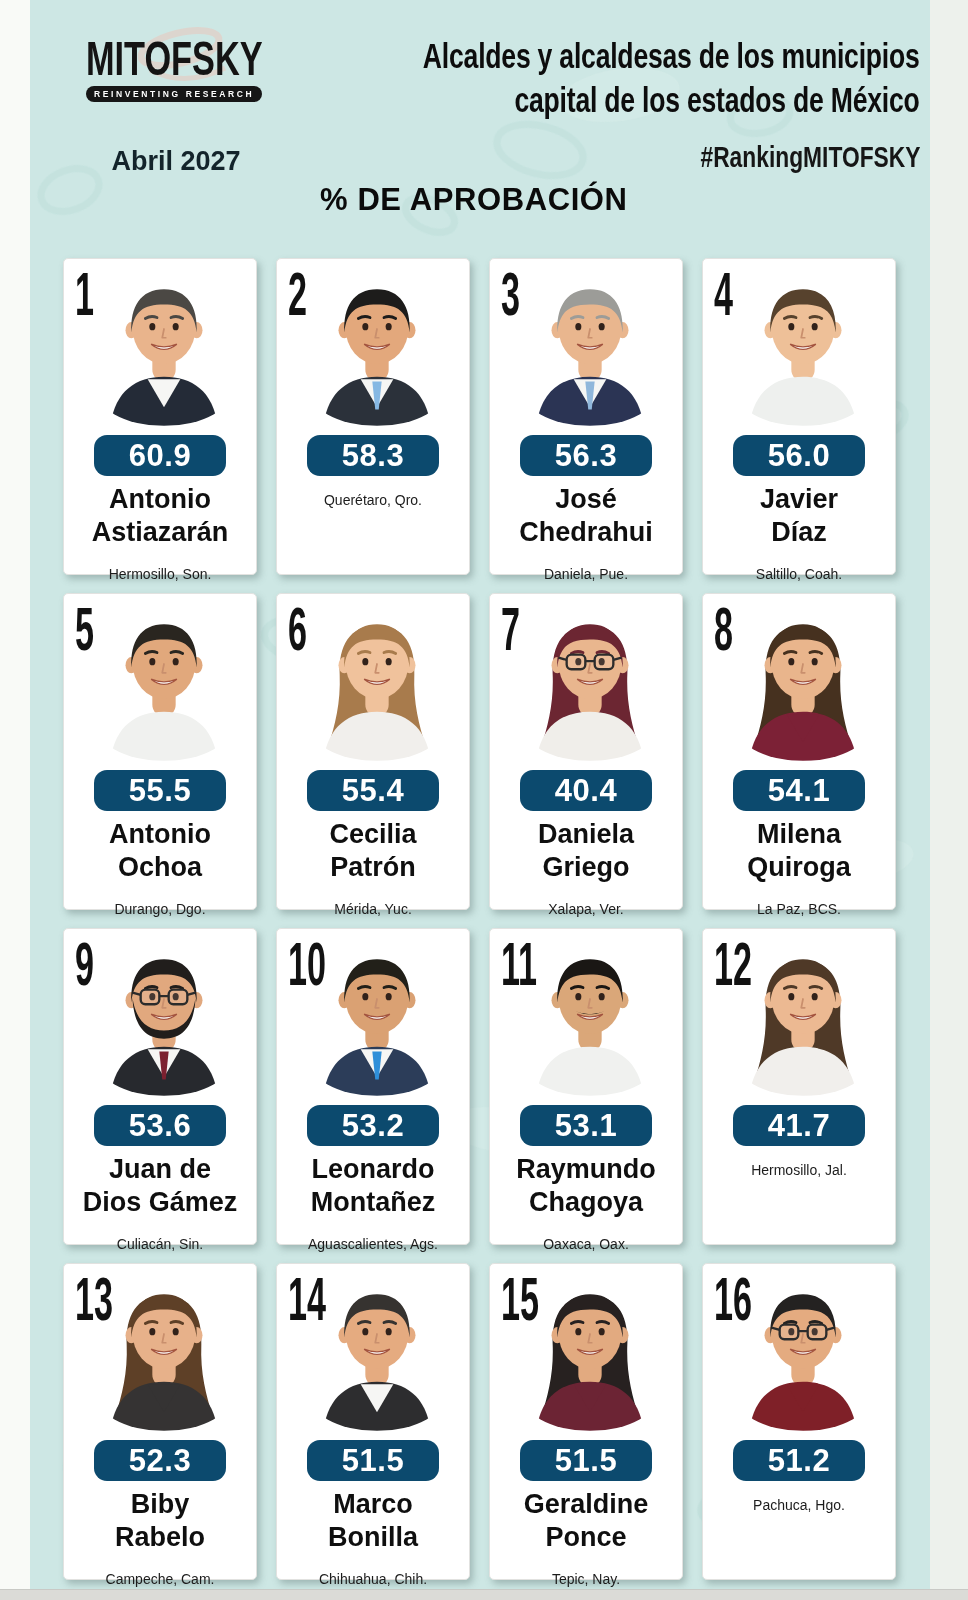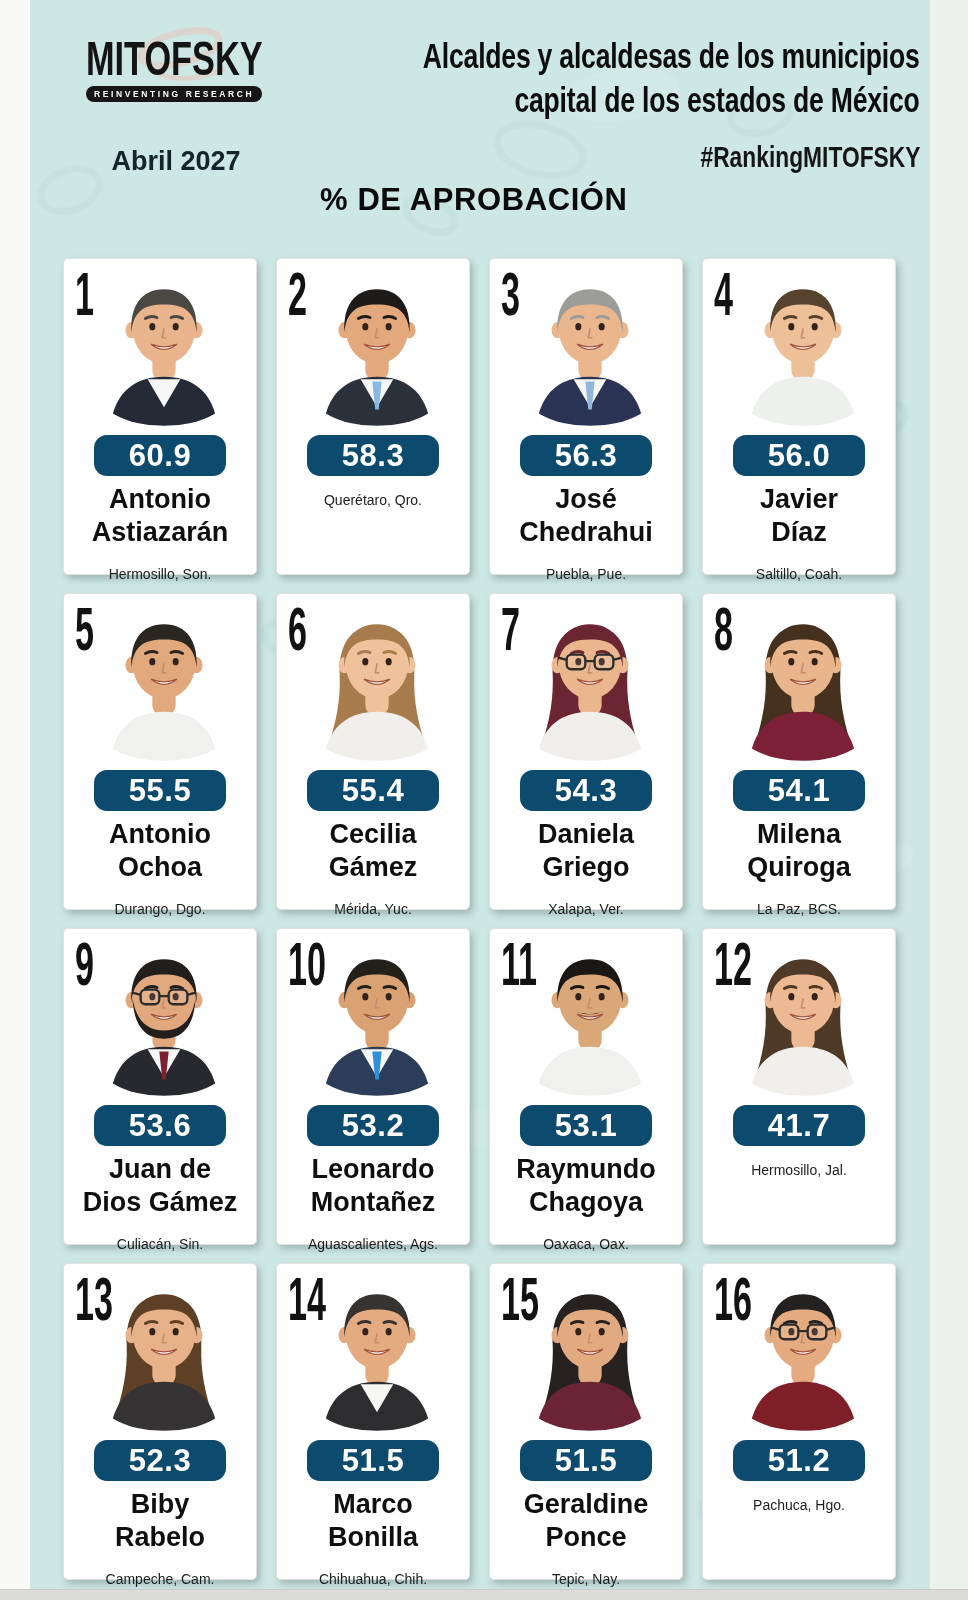--- a/index.html
+++ b/index.html
@@ -199,21 +199,21 @@
     <g class="g-glasses">
       <rect x="40" y="39" width="16" height="12.5" rx="4"></rect>
       <rect x="64" y="39" width="16" height="12.5" rx="4"></rect>
       <path d="M56 44.5 L64 44.5 M40 43.5 L33 41.5 M80 43.5 L87 41.5"></path>
     </g>
   </svg>
 </div>
       <div class="badge">56.3</div>
       <div class="name">José
 Chedrahui</div>
-      <div class="loc">Puebla, Pue.</div>
+      <div class="loc">Daniela, Pue.</div>
     </div>
 
     <div class="card">
       <div class="rank">4</div>
       <div class="photo short" style="--hair: #57422d; --skin: #eec098; --top: #eef0ee;">
   <svg viewBox="0 0 120 130" xmlns="http://www.w3.org/2000/svg">
     <path class="hair-back" d="M60 14 C36 14 27 32 28 56 C29 80 24 100 18 118 L102 118 C96 100 91 80 92 56 C93 32 84 14 60 14 Z"></path>
     <path class="skin" d="M50 66 h20 v16 a10 10 0 0 1 -20 0 Z"></path>
     <path class="torso" d="M60 88 C36 88 18 100 14 130 L106 130 C102 100 84 88 60 88 Z"></path>
     <path class="shirt" d="M46 90 L60 114 L74 90 Z"></path>
@@ -300,21 +300,21 @@
     <path class="g-mustache" d="M47.5 57.5 Q60 63 72.5 57.5 Q60 62.5 47.5 57.5 Z"></path>
     <g class="g-glasses">
       <rect x="40" y="39" width="16" height="12.5" rx="4"></rect>
       <rect x="64" y="39" width="16" height="12.5" rx="4"></rect>
       <path d="M56 44.5 L64 44.5 M40 43.5 L33 41.5 M80 43.5 L87 41.5"></path>
     </g>
   </svg>
 </div>
       <div class="badge">55.4</div>
       <div class="name">Cecilia
-Gámez</div>
+Patrón</div>
       <div class="loc">Mérida, Yuc.</div>
     </div>
 
     <div class="card">
       <div class="rank">7</div>
       <div class="photo long glasses" style="--hair: #6c2632; --skin: #e9b68e; --top: #f0eeea;">
   <svg viewBox="0 0 120 130" xmlns="http://www.w3.org/2000/svg">
     <path class="hair-back" d="M60 14 C36 14 27 32 28 56 C29 80 24 100 18 118 L102 118 C96 100 91 80 92 56 C93 32 84 14 60 14 Z"></path>
     <path class="skin" d="M50 66 h20 v16 a10 10 0 0 1 -20 0 Z"></path>
     <path class="torso" d="M60 88 C36 88 18 100 14 130 L106 130 C102 100 84 88 60 88 Z"></path>
@@ -332,21 +332,21 @@
     <path class="nose" d="M60 47 L58.5 54.5 L61.5 54.5"></path>
     <path class="smile" d="M49 60 Q60 69 71 60 Q60 64.5 49 60 Z"></path>
     <path class="g-mustache" d="M47.5 57.5 Q60 63 72.5 57.5 Q60 62.5 47.5 57.5 Z"></path>
     <g class="g-glasses">
       <rect x="40" y="39" width="16" height="12.5" rx="4"></rect>
       <rect x="64" y="39" width="16" height="12.5" rx="4"></rect>
       <path d="M56 44.5 L64 44.5 M40 43.5 L33 41.5 M80 43.5 L87 41.5"></path>
     </g>
   </svg>
 </div>
-      <div class="badge">54.3</div>
+      <div class="badge">40.4</div>
       <div class="name">Daniela
 Griego</div>
       <div class="loc">Xalapa, Ver.</div>
     </div>
 
     <div class="card">
       <div class="rank">8</div>
       <div class="photo long" style="--hair: #46311f; --skin: #e9b58c; --top: #7c2136;">
   <svg viewBox="0 0 120 130" xmlns="http://www.w3.org/2000/svg">
     <path class="hair-back" d="M60 14 C36 14 27 32 28 56 C29 80 24 100 18 118 L102 118 C96 100 91 80 92 56 C93 32 84 14 60 14 Z"></path>

